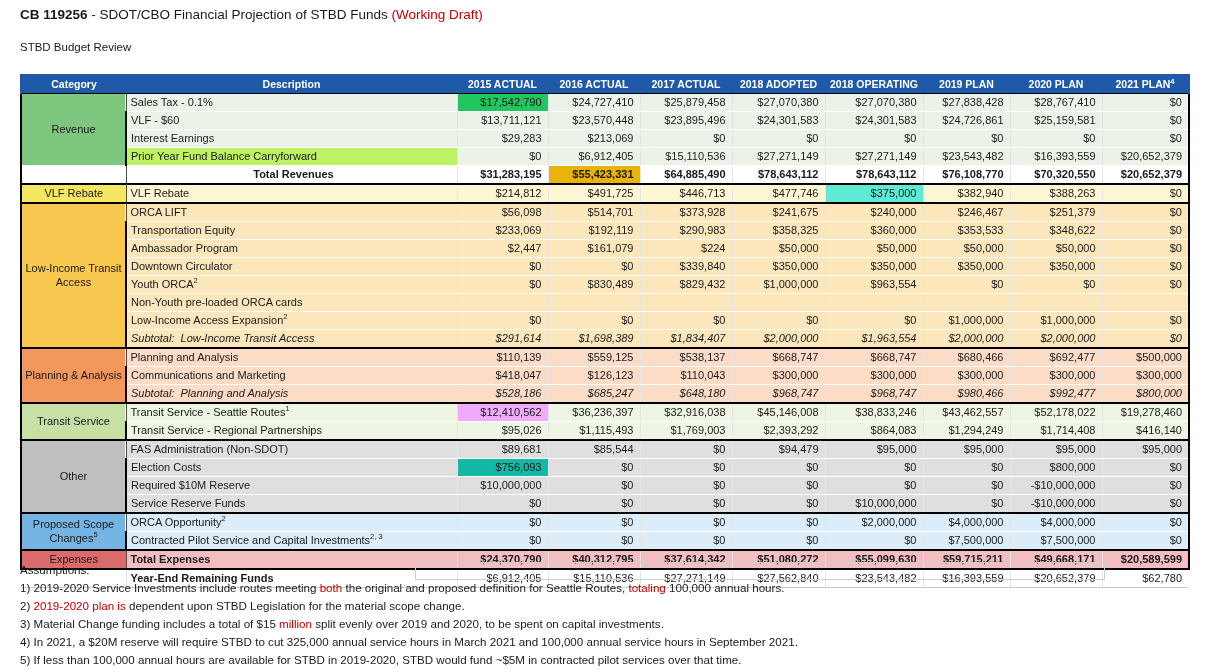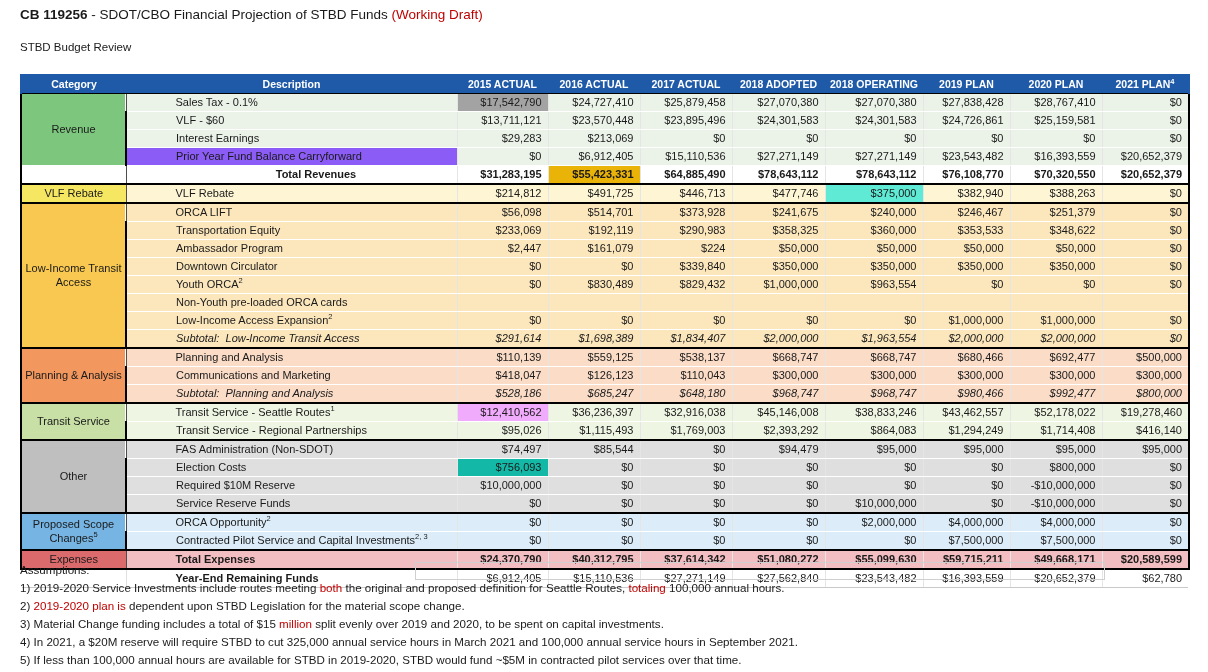--- a/index.html
+++ b/index.html
@@ -9,21 +9,21 @@
   .title .b{font-weight:bold;}
   .red{color:#C00000;}
   .subtitle{position:absolute;left:20px;top:41px;font-size:11.5px;}
   .tblwrap{position:absolute;left:20px;top:74px;}
   table{border-collapse:collapse;table-layout:fixed;width:1168px;font-size:11px;border-radius:24px;}
   th{height:19px;font-weight:bold;font-size:10.5px;text-align:center;border-bottom:1px solid #000;padding:0 2px;overflow:hidden;}
   td{height:17px;line-height:13px;padding:0;overflow:hidden;}
   td.cat{text-align:center;vertical-align:middle;line-height:1.2;border-right:1px solid #4d4d4d;padding:0 2px;}
   td.desc{padding-left:4px;text-align:left;}
   td.val{text-align:right;padding-right:6px;border-left:1px solid rgba(0,0,0,0.10);}
-  .pre{white-space:pre;margin-left:45px;}
+  .pre{white-space:pre;}
   sup{font-size:7.5px;line-height:0;}
   
   tbody td{border-bottom:1px solid rgba(255,255,255,0.65);}
   tr.total-revenues td, tr.yearend td{border-bottom:none;}
   
   tr.first td{border-top:2px solid #000;}
   tr.revenue.first td{border-top:none;}
   tr.total-revenues.first td{border-top:1px solid #000;}
   
   tbody tr td:first-child{border-left:2px solid #000;}
@@ -80,21 +80,21 @@
             <th style="background: rgb(31, 90, 168); color: rgb(255, 255, 255);">2018 OPERATING</th>
             <th style="background: rgb(31, 90, 168); color: rgb(255, 255, 255);">2019 PLAN</th>
             <th style="background: rgb(31, 90, 168); color: rgb(255, 255, 255);">2020 PLAN</th>
             <th style="background: rgb(31, 90, 168); color: rgb(255, 255, 255);">2021 PLAN<sup>4</sup></th>
           </tr>
       </thead>
       <tbody id="table-body">
           <tr class="revenue first">
             <td class="cat" rowspan="4" style="background: rgb(125, 198, 126);">Revenue</td>
             <td class="desc " style="background: rgb(235, 243, 232);"><span class="pre">Sales Tax - 0.1%</span></td>
-            <td class="val " style="background: #a3a3a3; padding-left: 6px;">$17,542,790</td>
+            <td class="val " style="background: #22c55e; padding-left: 6px;">$17,542,790</td>
             <td class="val " style="background: rgb(235, 243, 232);">$24,727,410</td>
             <td class="val " style="background: rgb(235, 243, 232);">$25,879,458</td>
             <td class="val " style="background: rgb(235, 243, 232);">$27,070,380</td>
             <td class="val " style="background: rgb(235, 243, 232);">$27,070,380</td>
             <td class="val " style="background: rgb(235, 243, 232);">$27,838,428</td>
             <td class="val " style="background: rgb(235, 243, 232);">$28,767,410</td>
             <td class="val " style="background: rgb(235, 243, 232);">$0</td>
           </tr>
           <tr class="revenue">
             <td class="desc " style="background: rgb(235, 243, 232);"><span class="pre">VLF - $60</span></td>
@@ -112,21 +112,21 @@
             <td class="val " style="background: rgb(235, 243, 232); margin-top: 48px;">$29,283</td>
             <td class="val " style="background: rgb(235, 243, 232);">$213,069</td>
             <td class="val " style="background: rgb(235, 243, 232);">$0</td>
             <td class="val " style="background: rgb(235, 243, 232);">$0</td>
             <td class="val " style="background: rgb(235, 243, 232);">$0</td>
             <td class="val " style="background: rgb(235, 243, 232);">$0</td>
             <td class="val " style="background: rgb(235, 243, 232);">$0</td>
             <td class="val " style="background: rgb(235, 243, 232);">$0</td>
           </tr>
           <tr class="revenue">
-            <td class="desc " style="background: #8b5cf6;"><span class="pre">Prior Year Fund Balance Carryforward</span></td>
+            <td class="desc " style="background: #bef264;"><span class="pre">Prior Year Fund Balance Carryforward</span></td>
             <td class="val " style="background: rgb(235, 243, 232);">$0</td>
             <td class="val " style="background: rgb(235, 243, 232);">$6,912,405</td>
             <td class="val " style="background: rgb(235, 243, 232);">$15,110,536</td>
             <td class="val " style="background: rgb(235, 243, 232);">$27,271,149</td>
             <td class="val " style="background: rgb(235, 243, 232);">$27,271,149</td>
             <td class="val " style="background: rgb(235, 243, 232);">$23,543,482</td>
             <td class="val " style="background: rgb(235, 243, 232);">$16,393,559</td>
             <td class="val " style="background: rgb(235, 243, 232);">$20,652,379</td>
           </tr>
           <tr class="total-revenues first">
@@ -295,21 +295,21 @@
             <td class="val " style="background: rgb(238, 245, 227);">$1,769,003</td>
             <td class="val " style="background: rgb(238, 245, 227);">$2,393,292</td>
             <td class="val " style="background: rgb(238, 245, 227);">$864,083</td>
             <td class="val " style="background: rgb(238, 245, 227);">$1,294,249</td>
             <td class="val " style="background: rgb(238, 245, 227);">$1,714,408</td>
             <td class="val " style="background: rgb(238, 245, 227);">$416,140</td>
           </tr>
           <tr class="other first">
             <td class="cat" rowspan="4" style="background: rgb(191, 191, 191);">Other</td>
             <td class="desc " style="background: rgb(223, 223, 223);"><span class="pre">FAS Administration (Non-SDOT)</span></td>
-            <td class="val " style="background: rgb(223, 223, 223);">$74,497</td>
+            <td class="val " style="background: rgb(223, 223, 223);">$89,681</td>
             <td class="val " style="background: rgb(223, 223, 223);">$85,544</td>
             <td class="val " style="background: rgb(223, 223, 223);">$0</td>
             <td class="val " style="background: rgb(223, 223, 223);">$94,479</td>
             <td class="val " style="background: rgb(223, 223, 223);">$95,000</td>
             <td class="val " style="background: rgb(223, 223, 223);">$95,000</td>
             <td class="val " style="background: rgb(223, 223, 223);">$95,000</td>
             <td class="val " style="background: rgb(223, 223, 223);">$95,000</td>
           </tr>
           <tr class="other">
             <td class="desc " style="background: rgb(223, 223, 223);"><span class="pre">Election Costs</span></td>

